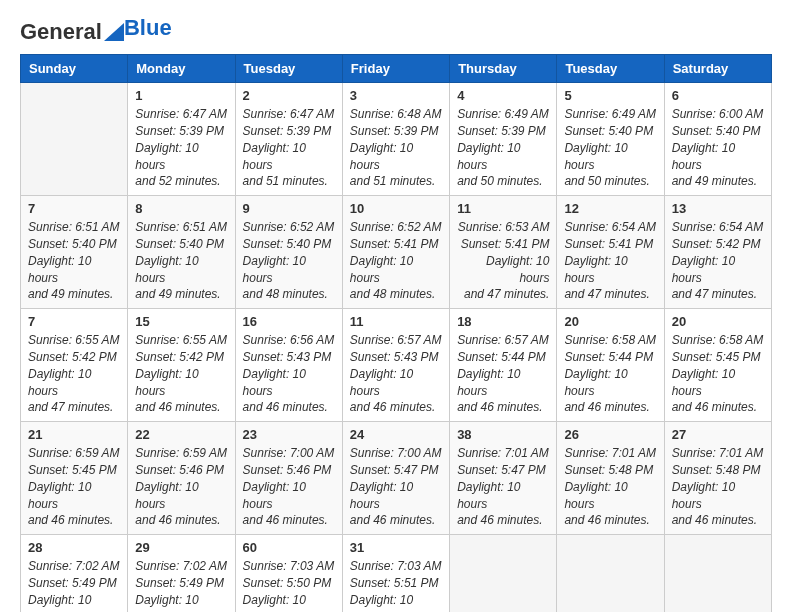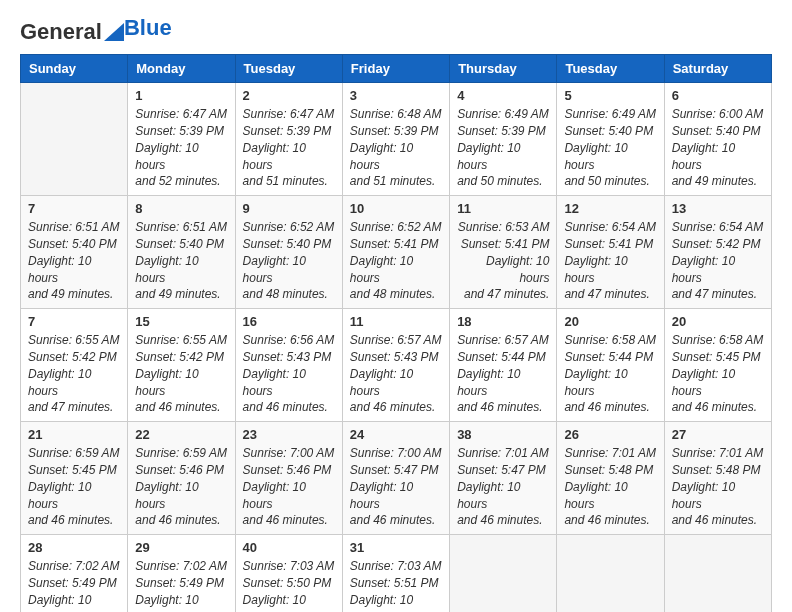--- a/index.html
+++ b/index.html
@@ -325,21 +325,21 @@
 and 46 minutes.</div>
         </td>
         <td>
           <span class="day-number">29</span>
           <div class="day-info" style="white-space: pre-line;">Sunrise: 7:02 AM
 Sunset: 5:49 PM
 Daylight: 10 hours
 and 47 minutes.</div>
         </td>
         <td>
-          <span class="day-number">40</span>
+          <span class="day-number">60</span>
           <div class="day-info" style="white-space: pre-line;">Sunrise: 7:03 AM
 Sunset: 5:50 PM
 Daylight: 10 hours
 and 47 minutes.</div>
         </td>
         <td>
           <span class="day-number">31</span>
           <div class="day-info" style="white-space: pre-line;">Sunrise: 7:03 AM
 Sunset: 5:51 PM
 Daylight: 10 hours

